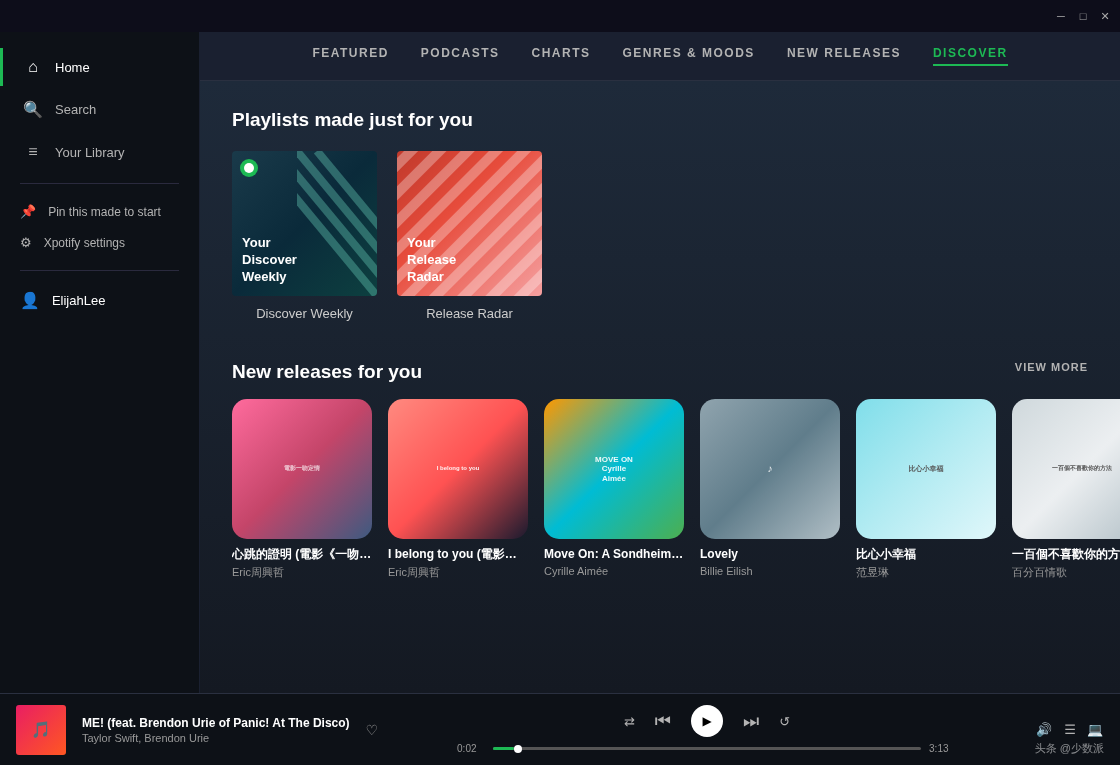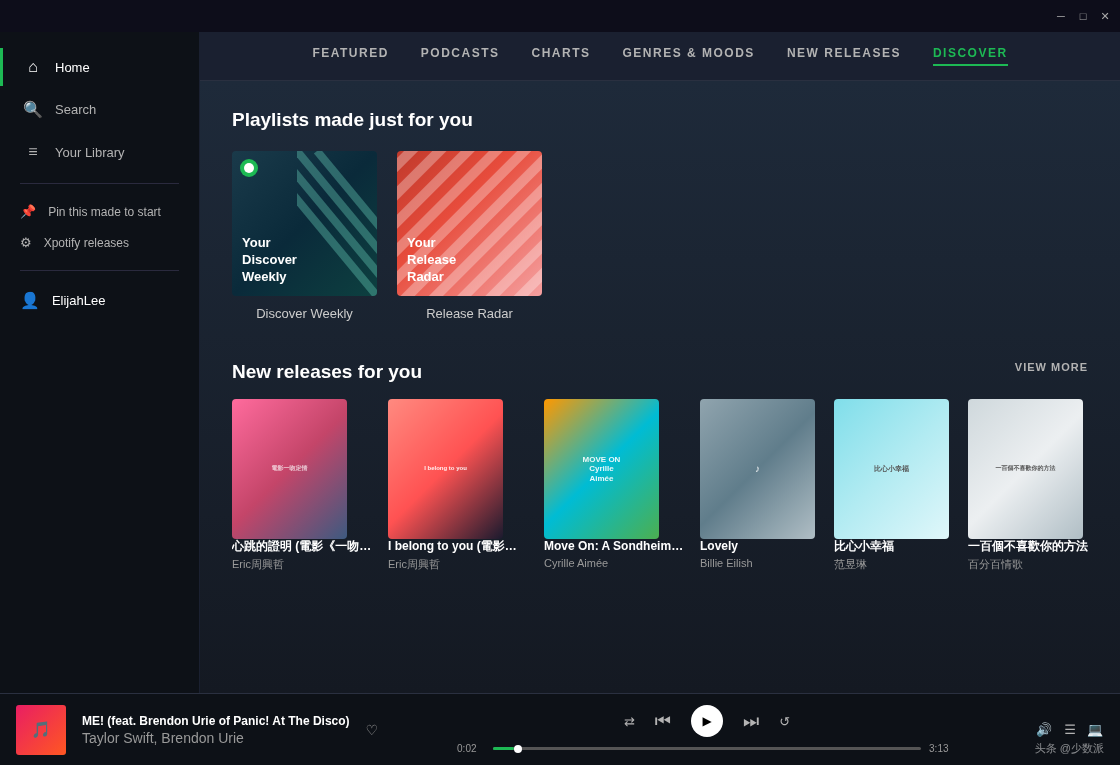--- a/index.html
+++ b/index.html
@@ -243,23 +243,24 @@
       display: flex;
       gap: 16px;
     }
     .release-card {
       display: flex;
       flex-direction: column;
       width: 140px;
       cursor: pointer;
     }
     .release-img {
-      width: 115px;
+      width: 140px;
       height: 140px;
-      border-radius: 4px;
+      border-radius: 15px;
+      margin-bottom: 8px;
       overflow: hidden;
       position: relative;
     }
     .release-title {
       color: #fff;
       font-size: 12px;
       font-weight: 600;
       line-height: 1.3;
       margin-bottom: 2px;
       white-space: nowrap;
@@ -307,21 +308,21 @@
       color: #fff;
       font-size: 12px;
       font-weight: 600;
       margin-bottom: 2px;
       white-space: nowrap;
       overflow: hidden;
       text-overflow: ellipsis;
     }
     .player-artist {
       color: #999;
-      font-size: 14px;
+      font-size: 11px;
       white-space: nowrap;
       overflow: hidden;
       text-overflow: ellipsis;
     }
     .player-heart {
       color: #999;
       font-size: 14px;
       cursor: pointer;
     }
     .player-controls {
@@ -460,21 +461,21 @@
     </nav>
 
     <div class="sidebar-divider"></div>
 
     <div class="sidebar-item-secondary">
       <span style="font-size:13px;">📌</span>
       <span style="font-size:12px;">Pin this made to start</span>
     </div>
     <div class="sidebar-item-secondary">
       <span style="font-size:13px;">⚙</span>
-      <span style="font-size:12px;">Xpotify releases</span>
+      <span style="font-size:12px;">Xpotify settings</span>
     </div>
 
     <div class="sidebar-divider"></div>
 
     <div class="sidebar-item-secondary">
       <span style="font-size:16px;">👤</span>
       <span style="font-size:13px; color:#fff;">ElijahLee</span>
     </div>
   </div>
 

